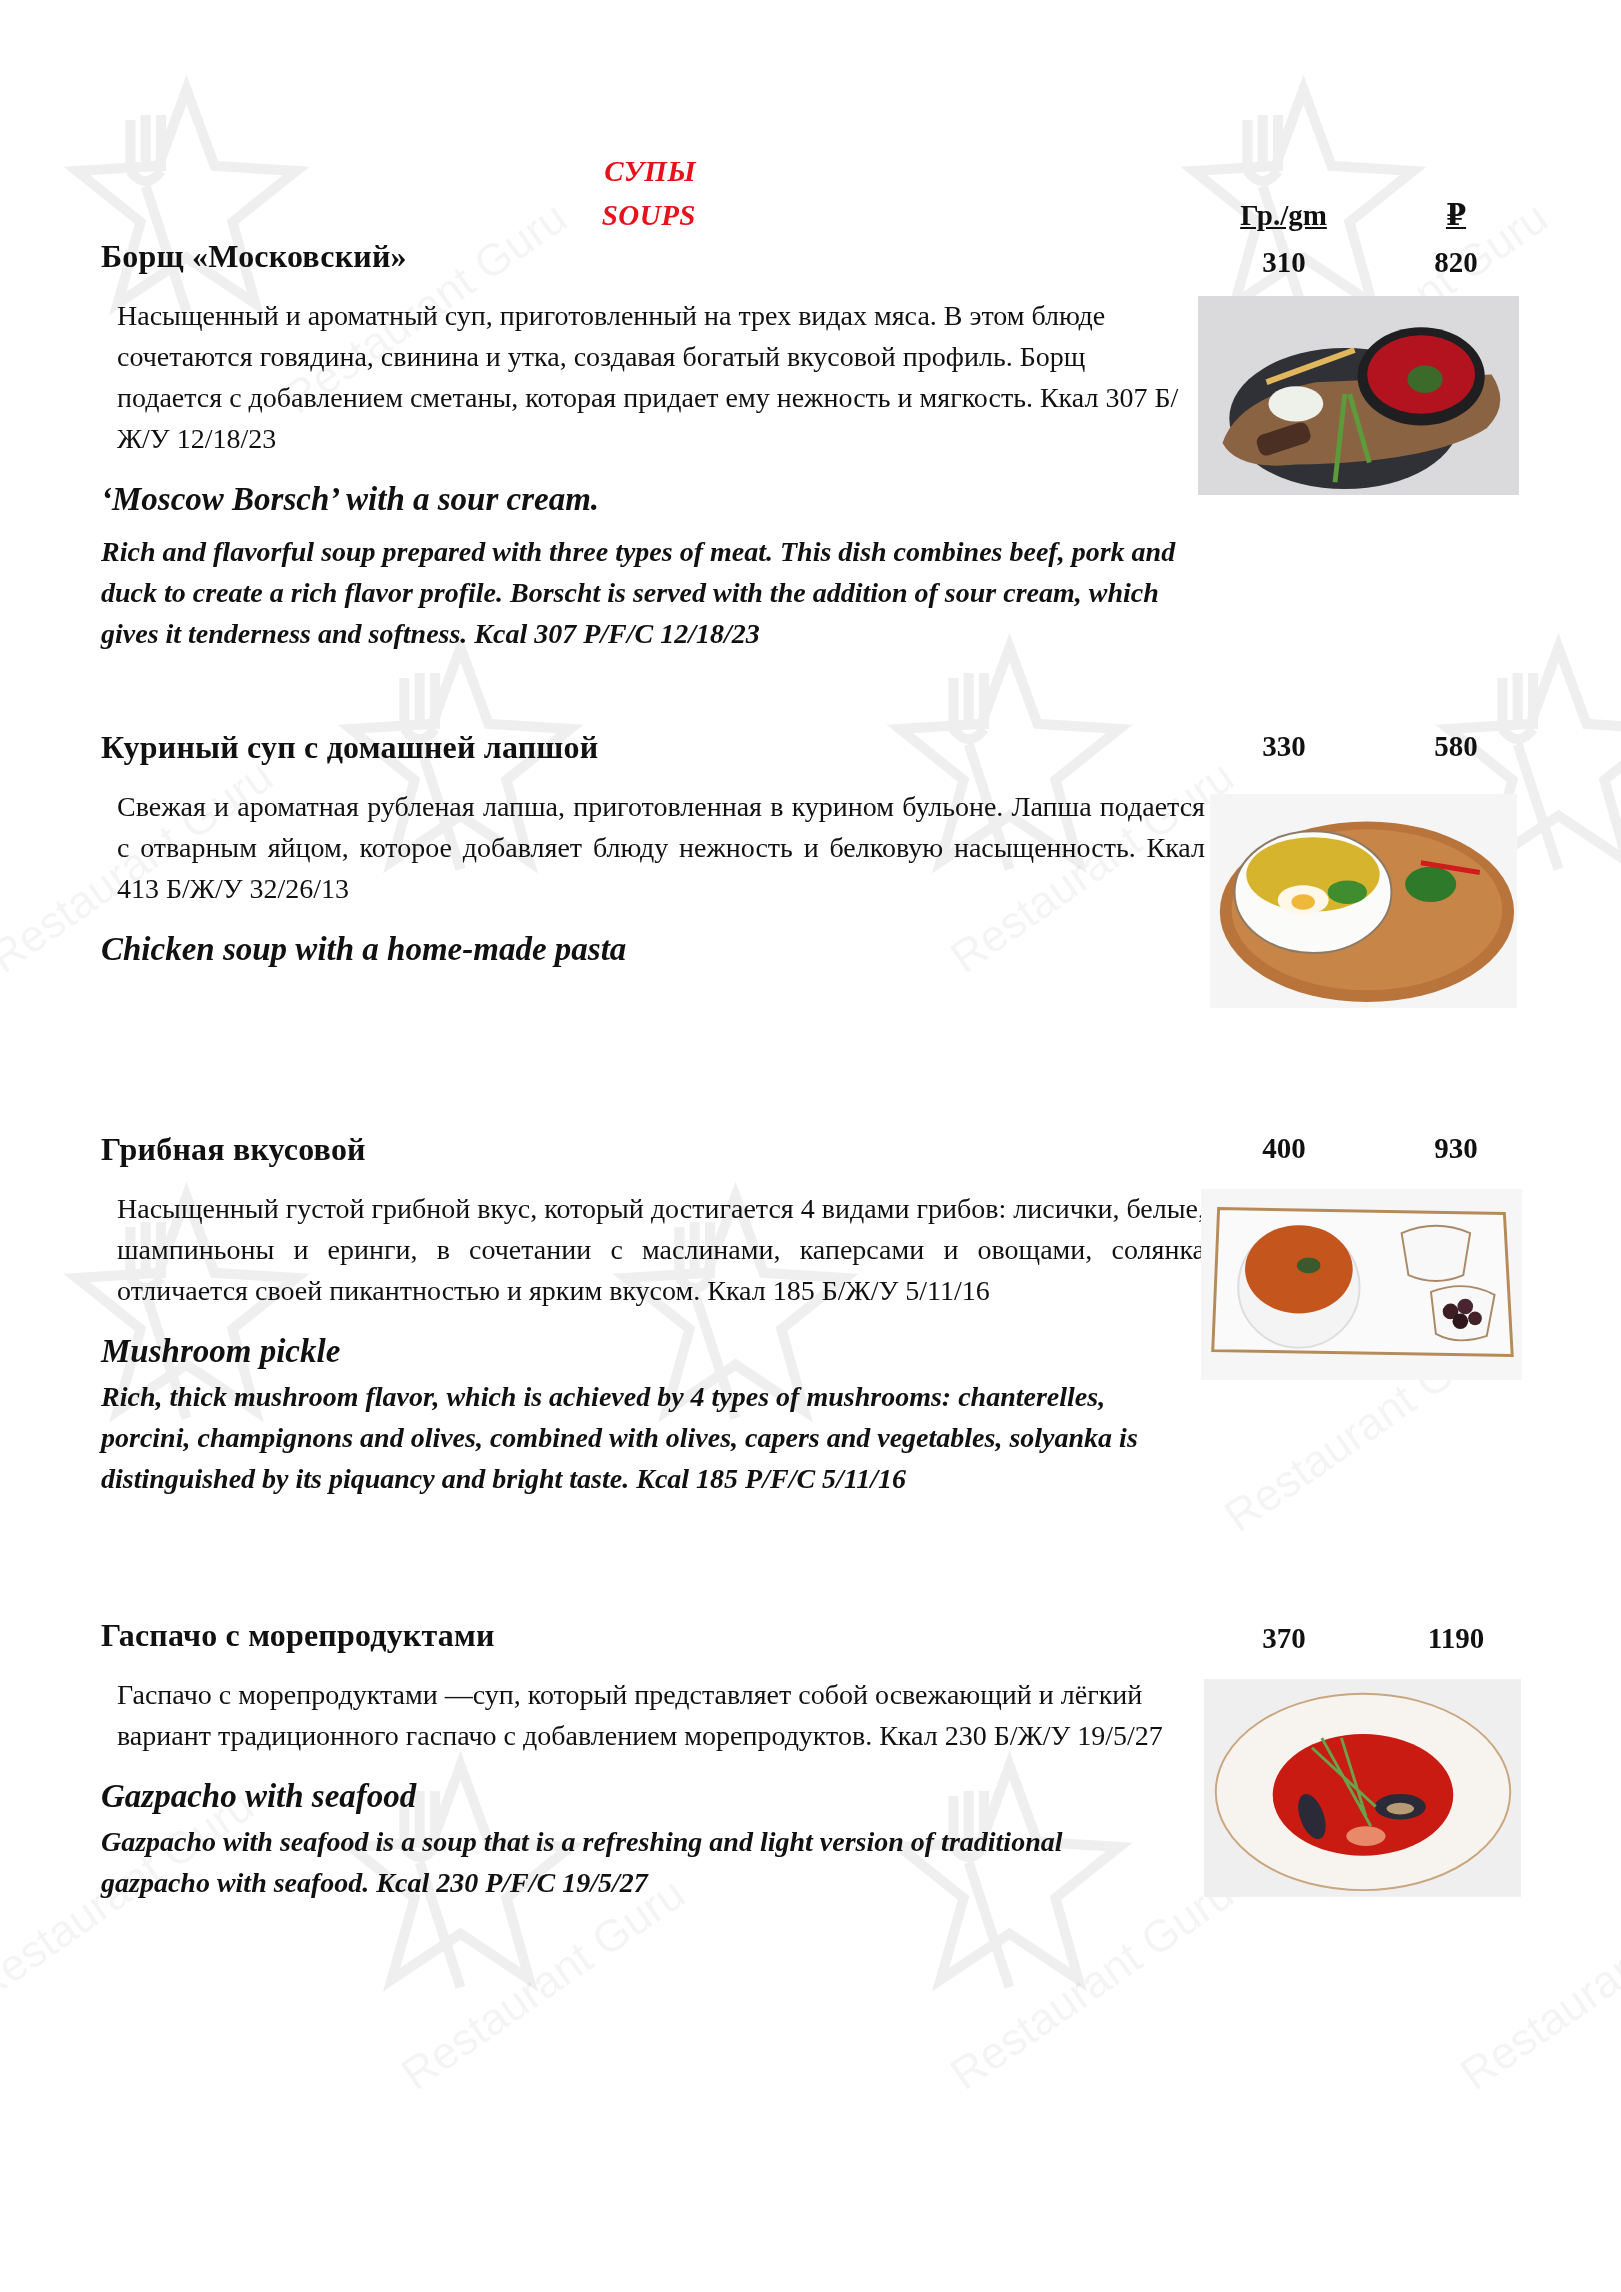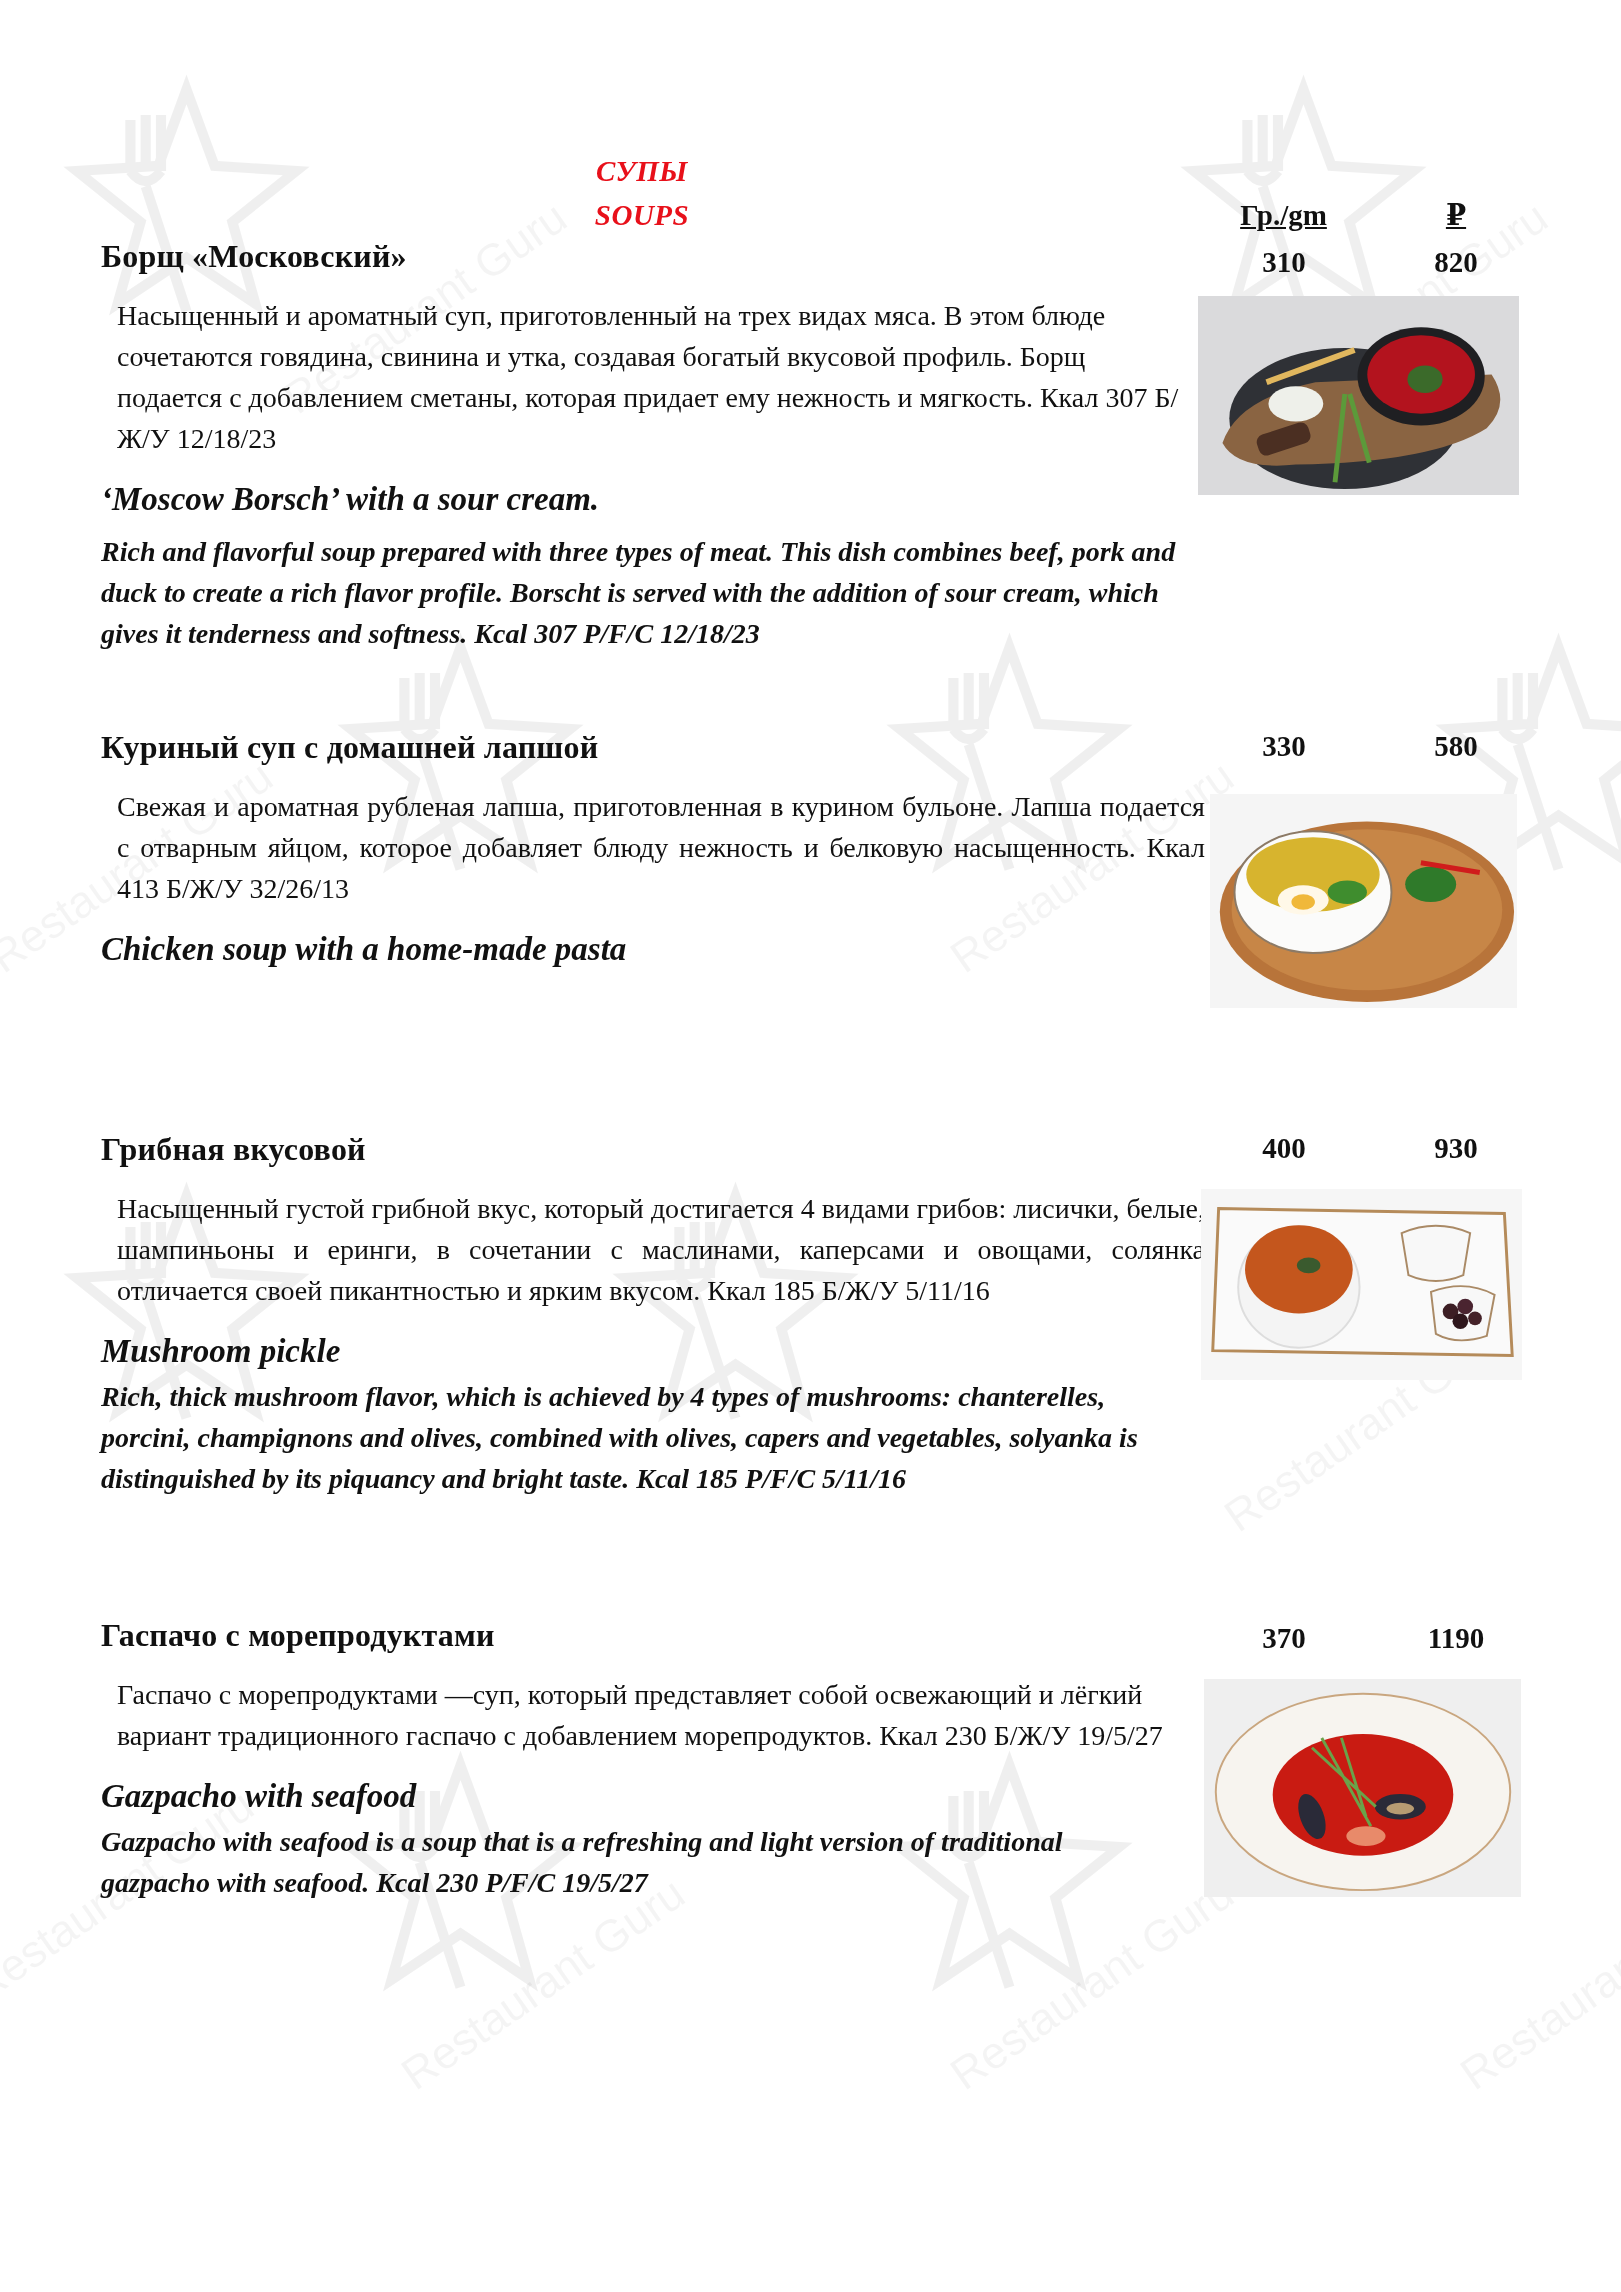--- a/index.html
+++ b/index.html
@@ -35,21 +35,21 @@
     .wm-logo {
       position: absolute;
       pointer-events: none;
       opacity: 0.06;
     }
 
     .section-title {
       position: absolute;
       left: 588px;
       width: 108px;
-      text-align: center;
+      text-align: right;
       color: #e8101a;
       font-weight: bold;
       font-style: italic;
       font-size: 29px;
       line-height: 43px;
       letter-spacing: 0.5px;
     }
     .col-head {
       position: absolute;
       top: 196px;

